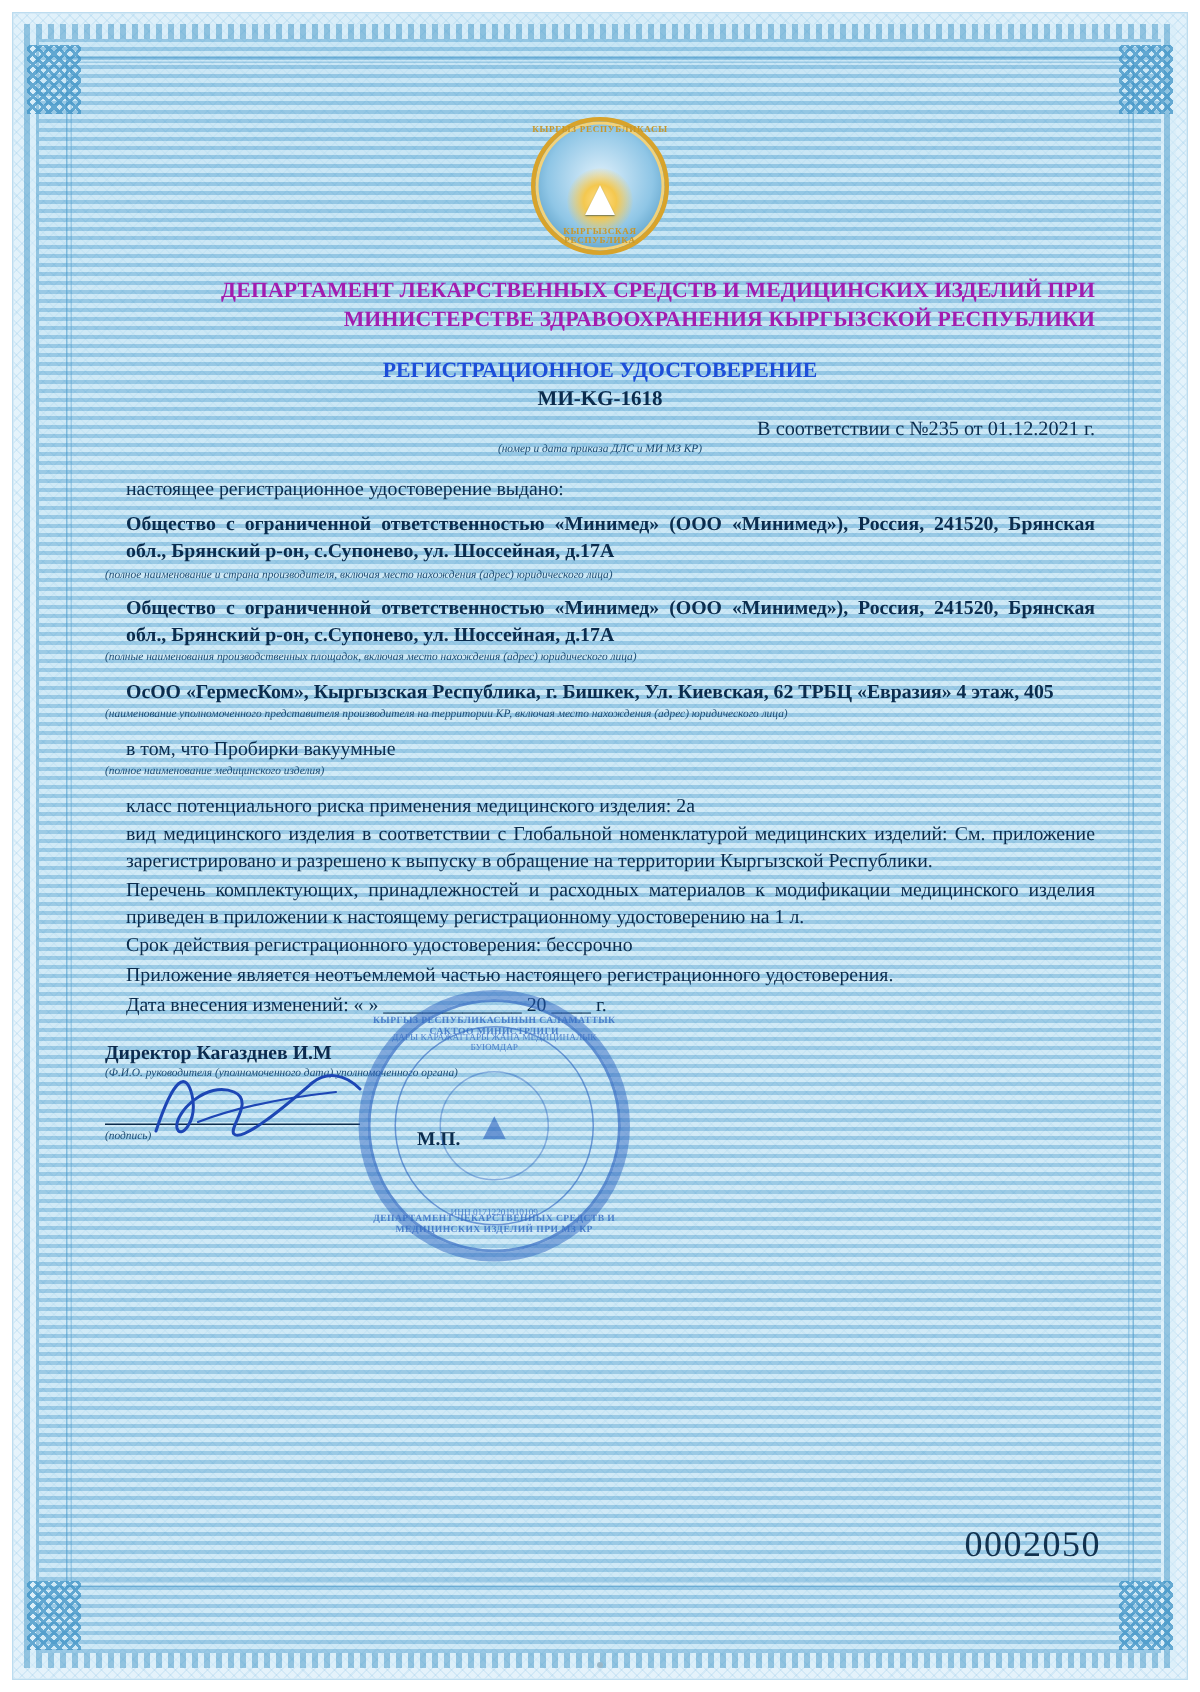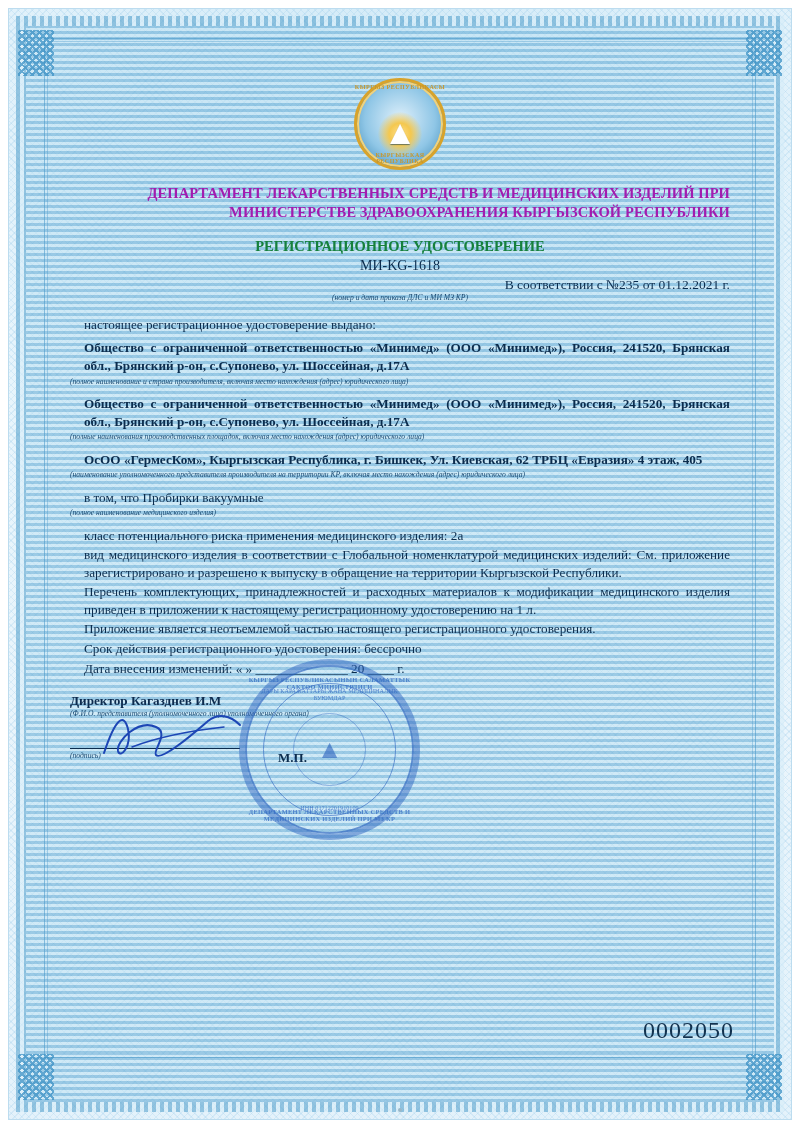--- a/index.html
+++ b/index.html
@@ -159,25 +159,25 @@
     letter-spacing: .1px;
     color: #a21caf;
   }
 
   .cert-title {
     text-align: center;
     font-weight: bold;
     font-size: 14.5px;
     line-height: 1.3;
     margin: 0;
-    color: #15803d;
+    color: #1d4ed8;
   }
   .cert-number {
     text-align: center;
-    font-weight: normal;
+    font-weight: bold;
     font-size: 14px;
     margin-top: 2px;
     color: #0b2c4d;
   }
   .order-line {
     text-align: right;
     font-size: 13.5px;
     margin-top: 3px;
     color: #0b2c4d;
   }
@@ -379,35 +379,35 @@
         <span>вид медицинского изделия в соответствии с Глобальной номенклатурой медицинских изделий:</span>
         <span class="bold">См. приложение</span>
         <span>зарегистрировано и разрешено к выпуску в обращение на территории Кыргызской Республики.</span>
       </p>
 
       <p class="line just gap">
         <span>Перечень комплектующих, принадлежностей и расходных материалов к модификации медицинского изделия приведен в приложении к настоящему регистрационному удостоверению на</span>
         <span class="bold">1 л.</span>
       </p>
 
-      <p class="line just gap">Приложение является неотъемлемой частью настоящего регистрационного удостоверения.</p>
-
       <p class="line gap">
         <span>Срок действия регистрационного удостоверения:</span>
         <span class="bold">бессрочно</span>
       </p>
 
+      <p class="line just gap">Приложение является неотъемлемой частью настоящего регистрационного удостоверения.</p>
+
 
       <p class="line gap">Дата внесения изменений: «          »  ______________  20 ____  г.</p>
 
     </div>
 
     <div class="sig-block">
       <p class="sig-name">Директор Кагазднев И.М</p>
-      <p class="sig-hint">(Ф.И.О. представителя (уполномоченного лица) уполномоченного органа)</p>
+      <p class="sig-hint">(Ф.И.О. руководителя (уполномоченного дата) уполномоченного органа)</p>
       <div class="sig-rule"></div>
       <div class="sig-sub">(подпись)</div>
 
       <svg class="signature" viewBox="0 0 150 60">
         <path d="M6,46 C18,10 26,6 30,22 C34,40 22,52 20,44 C18,34 40,12 58,20 C72,26 54,44 58,48 C64,54 96,26 110,14 C120,6 132,8 142,18" fill="none" stroke="#1d46b5" stroke-width="2" stroke-linecap="round"></path>
         <path d="M34,40 C60,30 90,24 126,20" fill="none" stroke="#1d46b5" stroke-width="1.4" stroke-linecap="round"></path>
       </svg>
 
       <div class="mp">М.П.</div>
 

